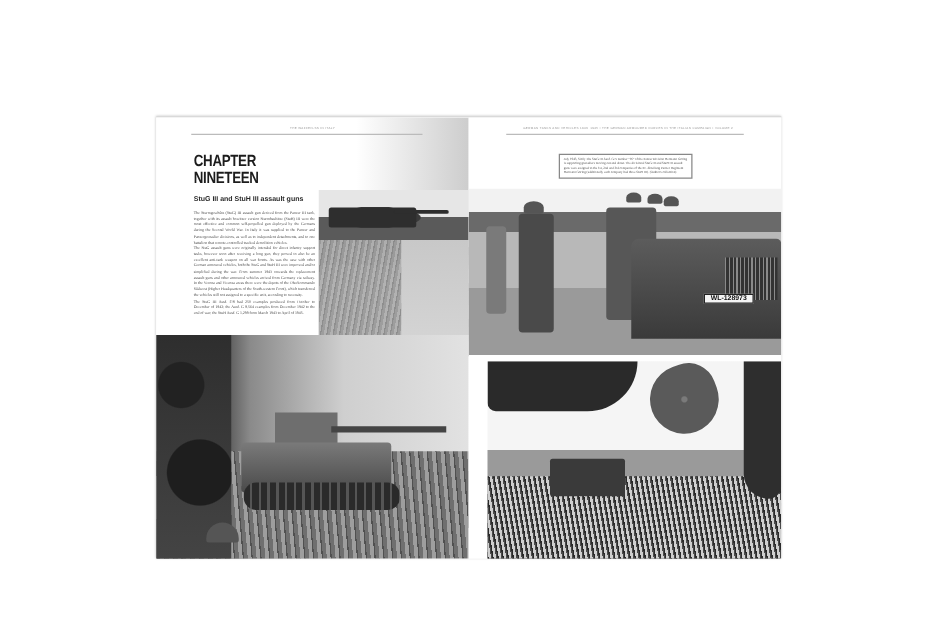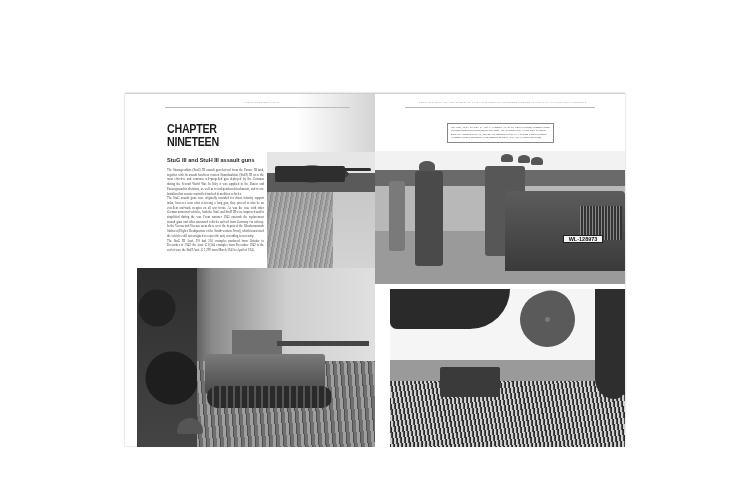--- a/index.html
+++ b/index.html
@@ -1,21 +1,21 @@
 <!DOCTYPE html>
 <html><head>
 <meta charset="utf-8">
 <style>
   * { box-sizing: border-box; margin: 0; padding: 0; }
   html, body { width: 750px; height: 500px; background: #ffffff; overflow: hidden; }
   body { position: relative; font-family: "Liberation Serif", serif; }
 
   .spread { position: absolute; left: 125px; top: 93px; width: 500px; height: 353px; background: #fff; box-shadow: 0 0 2px rgba(0,0,0,0.25); border-top: 1px solid #cfcfcf; }
   .page { position: absolute; top: 0; height: 353px; overflow: hidden; }
-  .page-left { left: 12px; width: 250px; background: #ffffff; }
+  .page-left { left: 0; width: 250px; background: #ffffff; }
   .page-right { left: 250px; width: 250px; background: #ffffff; }
 
   .gutter-shade { position: absolute; right: 0; top: 0; width: 90px; height: 180px;
     background: linear-gradient(to right, rgba(255,255,255,0), #cdcdcd 100%); }
 
   .running-head { position: absolute; top: 7px; font-family: "Liberation Sans", sans-serif; font-size: 2.4px; letter-spacing: .3px; color: #999; text-align: center; }
   .running-head.left { left: 30px; width: 190px; }
   .running-head.right { left: 20px; width: 215px; }
   .head-rule { position: absolute; top: 13px; height: 1px; background: #bbb; }
   .head-rule.left { left: 28px; width: 185px; }

